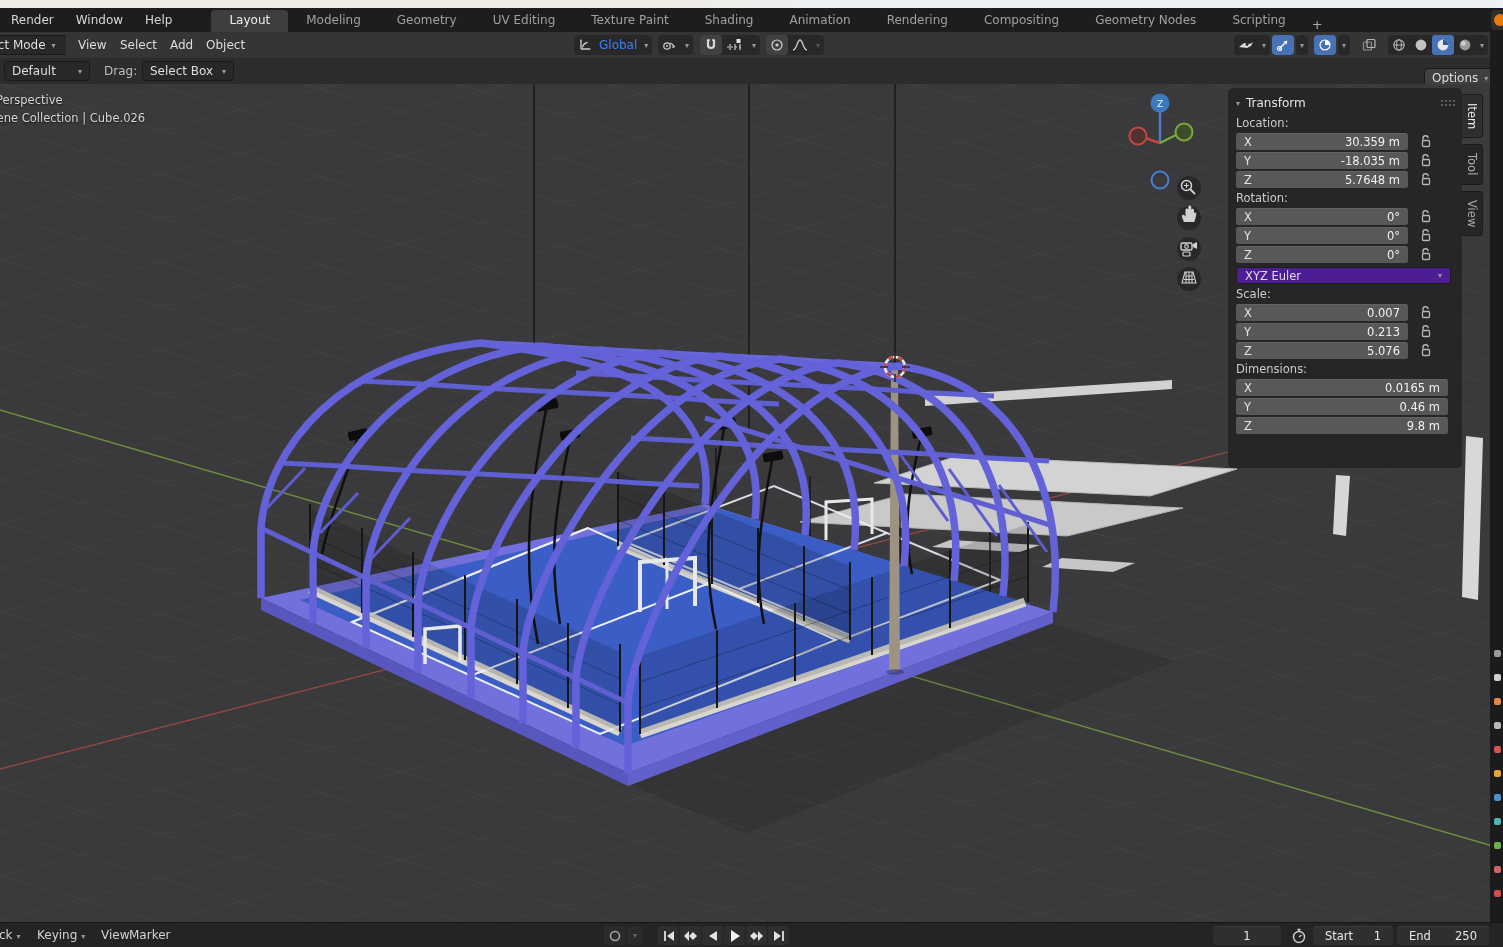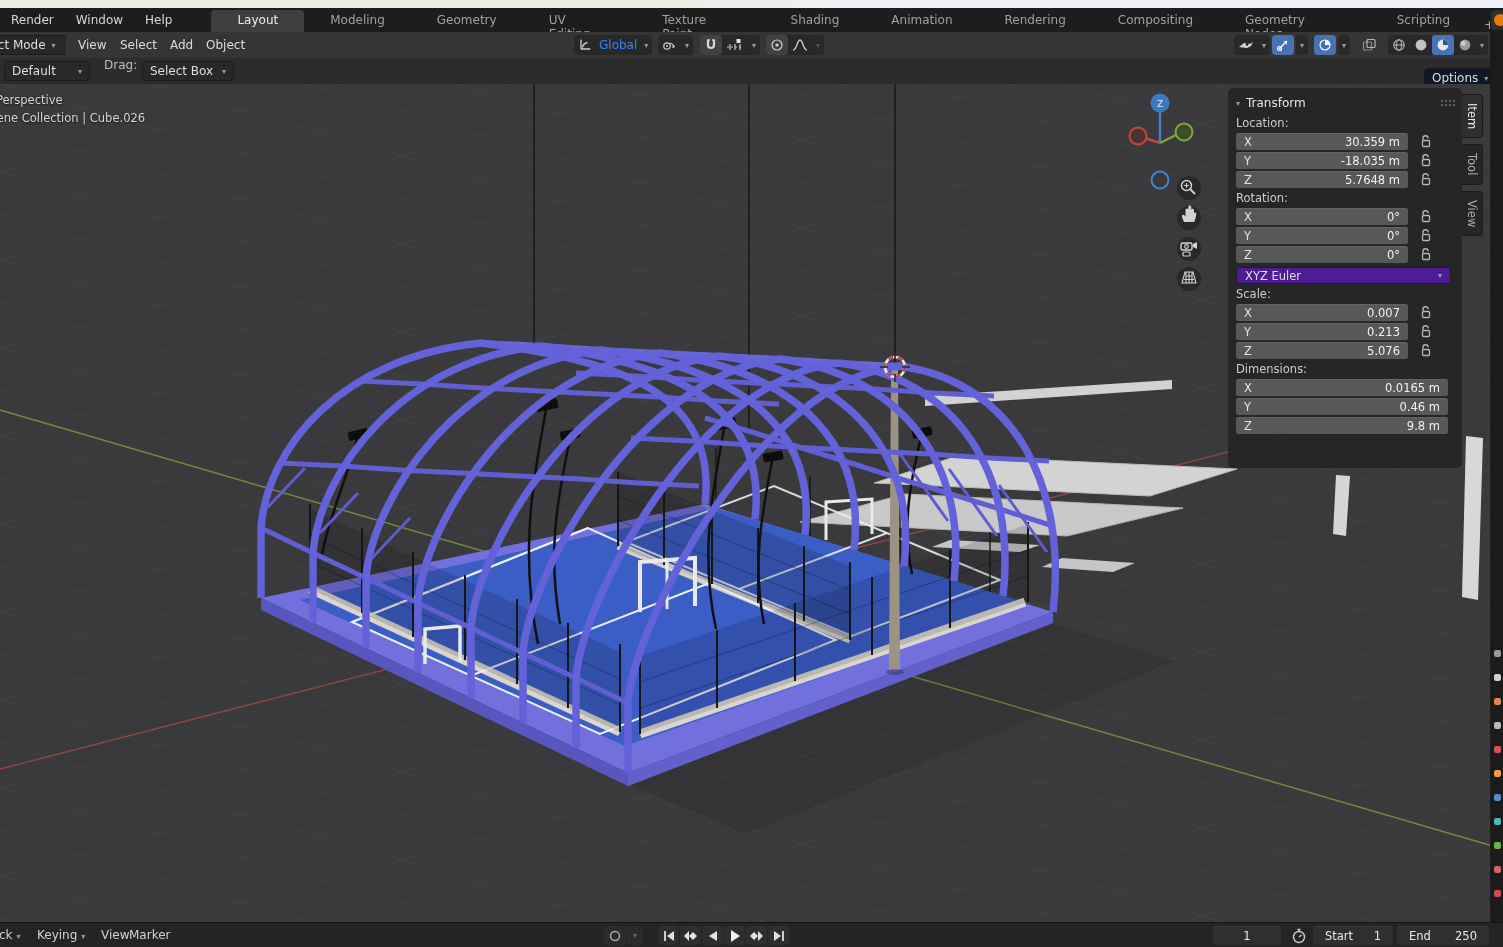--- a/index.html
+++ b/index.html
@@ -8,21 +8,21 @@
   .row { display:flex; align-items:center; }
 
   
   #ext-strip { left:0; top:0; width:1503px; height:8px;
     background:linear-gradient(90deg,#efece5 0%,#efece5 45%,#edf0f4 55%,#eef1f5 100%); }
 
   
   #topbar { left:0; top:8px; width:1503px; height:24px; background:#1d1d1d; display:flex; align-items:center; }
   .menu-item { color:#d6d6d6; font-size:12px; padding:0 11px; height:24px; line-height:24px; cursor:default; }
   .ws-tabs { display:flex; align-items:flex-end; height:24px; margin-left:28px; }
-  .ws-tab { color:#a0a0a0; font-size:12px; padding:3px 26px 4px; height:22px; border-radius:4px 4px 0 0; }
+  .ws-tab { color:#a0a0a0; font-size:12px; padding:3px 18px 4px; height:22px; border-radius:4px 4px 0 0; }
   .ws-tab.active { background:#3e3e40; color:#ededed; }
   .ws-add { color:#a8a8a8; font-size:13px; padding:0 8px; }
 
   
   #toolheader { left:0; top:32px; width:1503px; height:26px; background:#353535; }
   .clipwrap { position:absolute; overflow:hidden; }
   .dd { position:absolute; top:0; height:20px; background:#282828; border:1px solid #1a1a1a; border-radius:4px;
         color:#dedede; font-size:12px; display:flex; align-items:center; padding:0 7px; gap:6px; white-space:nowrap; }
   .hmenu { color:#dcdcdc; font-size:12px; padding:0 10px; line-height:26px; }
   .caret { color:#9a9a9a; font-size:8px; }
@@ -235,26 +235,26 @@
     </span>
     <span class="seg caret">▾</span>
   </div>
 </div>
 
 <div id="toolsettings" class="abs">
   <div class="dd" style="left:4px;top:3px;width:86px">
     <span>Default</span>
     <span class="caret" style="margin-left:auto">▾</span>
   </div>
-  <span class="ts-label abs" style="left:104px;top:0">Drag:</span>
+  <span class="ts-label abs" style="left:104px;top:6px">Drag:</span>
   <div class="dd" style="left:142px;top:3px;width:92px">
     <span>Select Box</span>
     <span class="caret" style="margin-left:auto">▾</span>
   </div>
-  <div class="dd" style="left:1424px;top:10px;width:71px;background:#0f172a">
+  <div class="dd" style="left:1424px;top:10px;width:71px;background:#404040">
     <span>Options</span>
     <span class="caret" style="margin-left:auto">▾</span>
   </div>
 </div>
 
 <div id="viewport" class="abs">
 
   <svg width="1503" height="838" viewBox="0 0 1503 838">
     <defs>
       <pattern id="gridp" width="80" height="80" patternUnits="userSpaceOnUse" patternTransform="matrix(1,-0.26,1,0.29,0,0)">

